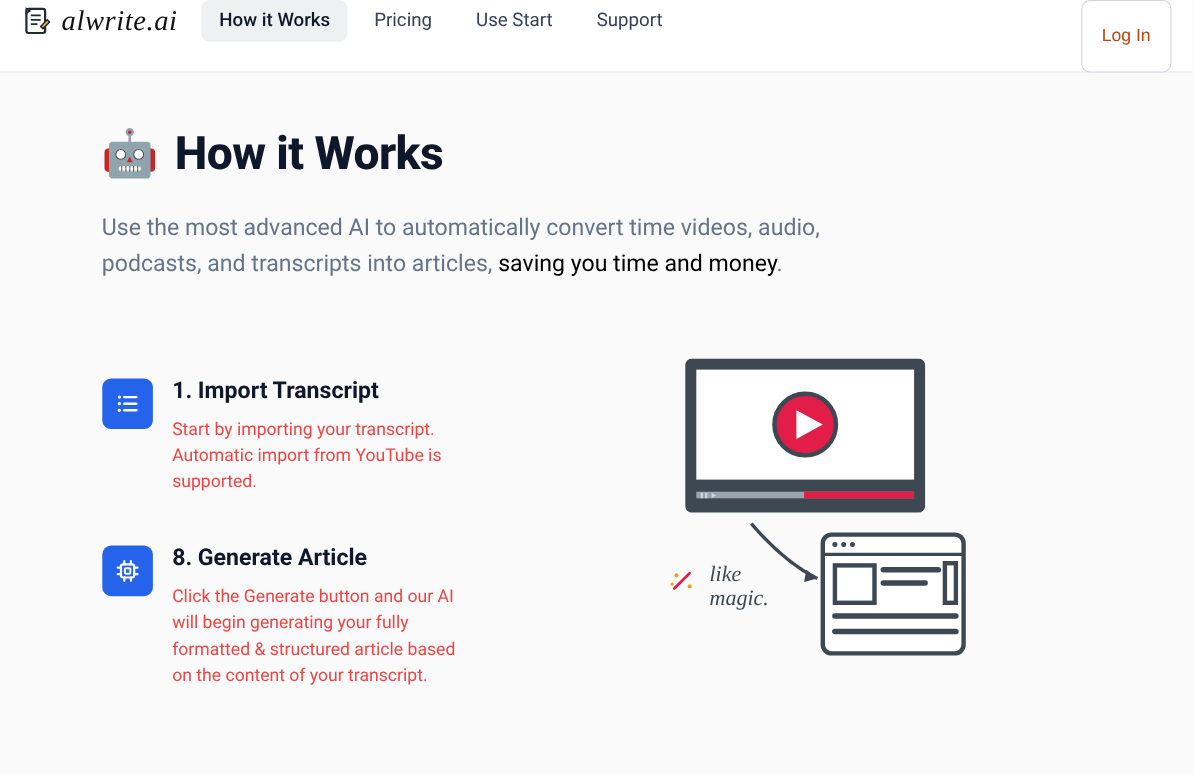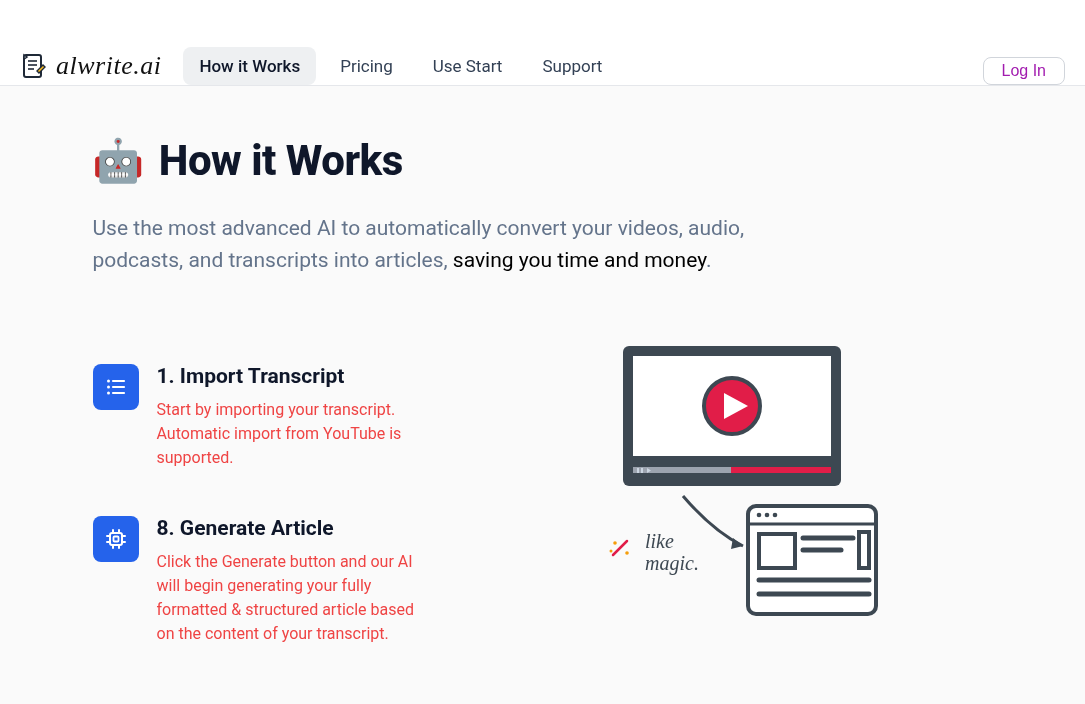--- a/index.html
+++ b/index.html
@@ -4,23 +4,23 @@
   <style>
     * { margin: 0; padding: 0; box-sizing: border-box; }
     body {
       font-family: -apple-system, BlinkMacSystemFont, 'Segoe UI', Roboto, Helvetica, Arial, sans-serif;
       background: #fafafa;
       color: #0f172a;
     }
     header {
       background: #fff;
       border-bottom: 1px solid #e5e7eb;
-      height: 86px;
+      height: 66px;
       display: flex;
-      align-items: flex-end;
+      align-items: flex-start;
       padding: 0 20px;
       justify-content: space-between;
     }
     .header-left { display: flex; align-items: center; gap: 22px; }
     .logo-wrap { display: flex; align-items: center; gap: 8px; }
     .logo-icon svg { display: block; }
     .logo-text {
       font-family: 'Brush Script MT', cursive;
       font-style: italic;
       font-size: 26px;
@@ -37,22 +37,22 @@
     }
     .nav-item.active {
       background: #eef0f2;
       color: #0f172a;
       font-weight: 500;
     }
     .login-btn {
       border: 1px solid #d1d5db;
       background: #fff;
       font-size: 16px;
-      color: #a21caf;
-      padding: 4px 18px;
+      color: #c2410c;
+      padding: 23px 18px;
       border-radius: 8px;
       cursor: pointer;
     }
     main { max-width: 940px; margin: 0 auto; padding: 50px 20px 80px; }
     .title-row { display: flex; align-items: center; gap: 14px; margin-bottom: 28px; }
     .title-emoji { font-size: 42px; line-height: 1; }
     h1 { font-size: 42px; font-weight: 800; color: #0f172a; letter-spacing: -0.5px; }
     .subtitle { font-size: 21px; color: #64748b; line-height: 1.5; max-width: 720px; margin-bottom: 70px; }
     .subtitle strong { color: #000000; font-weight: 400; }
     .content-row { display: flex; gap: 40px; align-items: flex-end; }
@@ -96,21 +96,21 @@
   </div>
   <button class="login-btn">Log In</button>
 </header>
 
 <main>
   <div class="title-row">
     <span class="title-emoji">🤖</span>
     <h1>How it Works</h1>
   </div>
   <p class="subtitle">
-    <span>Use the most advanced AI to automatically convert your videos, audio, podcasts, and transcripts into articles, </span><strong>saving you time and money</strong><span>.</span>
+    <span>Use the most advanced AI to automatically convert time videos, audio, podcasts, and transcripts into articles, </span><strong>saving you time and money</strong><span>.</span>
   </p>
 
   <div class="content-row">
     <div class="steps">
 
       <div class="step">
         <div class="step-icon">
           <svg width="24" height="24" viewBox="0 0 24 24" fill="none">
             <line x1="9" y1="6" x2="20" y2="6" stroke="#fff" stroke-width="2.2" stroke-linecap="round"></line>
             <line x1="9" y1="12" x2="20" y2="12" stroke="#fff" stroke-width="2.2" stroke-linecap="round"></line>

